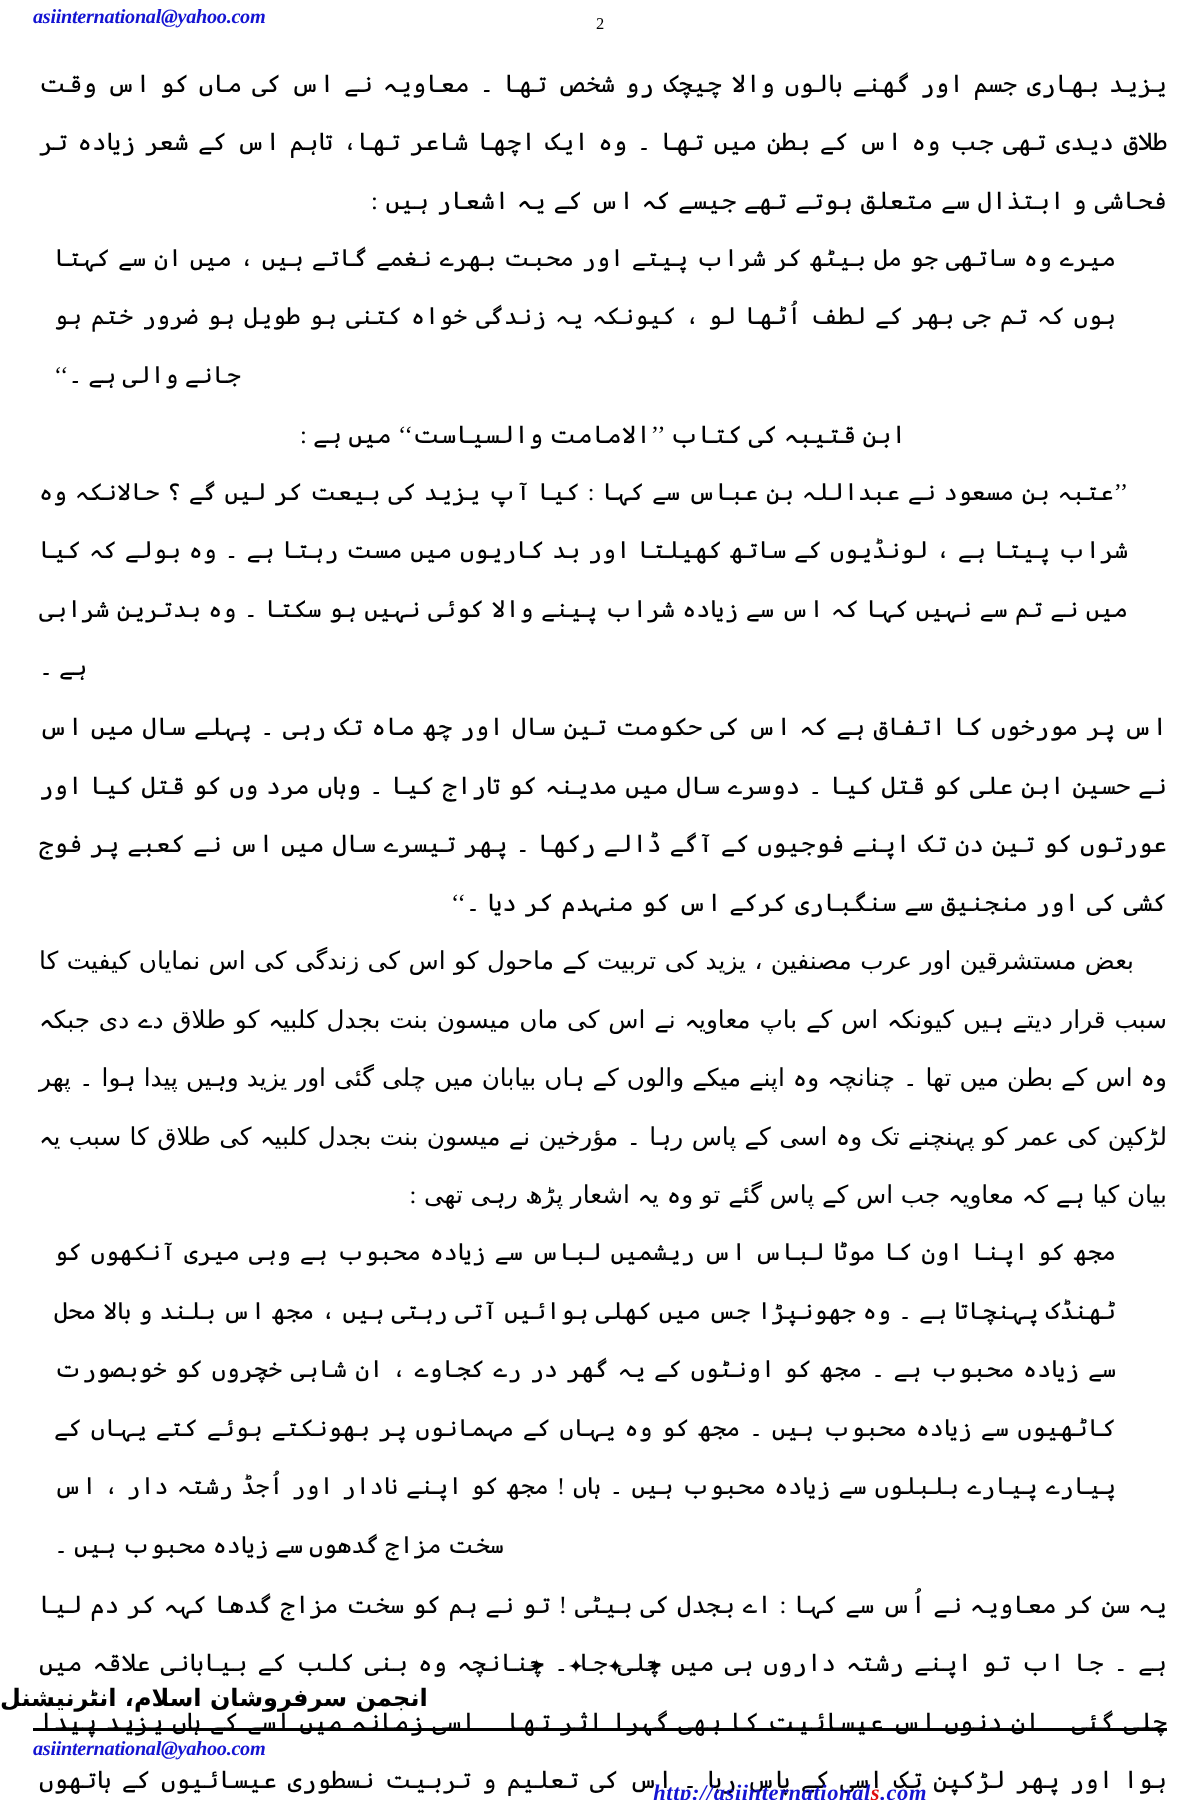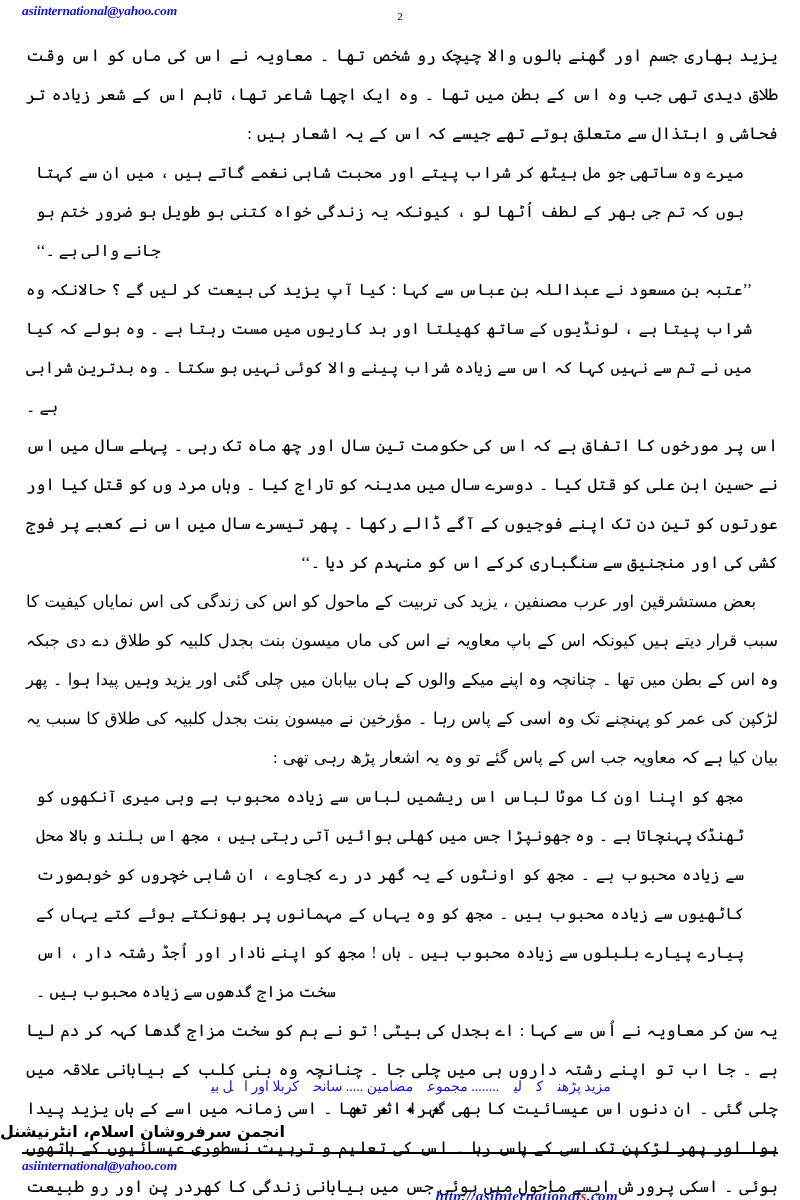--- a/index.html
+++ b/index.html
@@ -196,37 +196,37 @@
 
   <div class="page-header">
     <div class="header-email">asiinternational@yahoo.com</div>
     <div class="header-pageno">2</div>
   </div>
 
   <div class="body-area">
 
     <div class="para right-last">یزید بھاری جسم اور گھنے بالوں والا چیچک رو شخص تھا ۔ معاویہ نے اس کی ماں کو اس وقت طلاق دیدی تھی جب وہ اس کے بطن میں تھا ۔ وہ ایک اچھا شاعر تھا، تاہم اس کے شعر زیادہ تر فحاشی و ابتذال سے متعلق ہوتے تھے  جیسے کہ اس کے یہ اشعار ہیں :</div>
 
-    <div class="verse">میرے وہ ساتھی جو مل بیٹھ کر شراب پیتے اور محبت شاہی نغمے گاتے ہیں ، میں ان سے کہتا ہوں کہ تم جی بھر کے لطف اُٹھا لو ، کیونکہ یہ زندگی خواہ کتنی ہو طویل ہو ضرور ختم ہو جانے والی ہے ۔‘‘</div>
-
-
+    <div class="verse">میرے وہ ساتھی جو مل بیٹھ کر شراب پیتے اور محبت بھرے نغمے گاتے ہیں ، میں ان سے کہتا ہوں کہ تم جی بھر کے لطف اُٹھا لو ، کیونکہ یہ زندگی خواہ کتنی ہو طویل ہو ضرور ختم ہو جانے والی ہے ۔‘‘</div>
+
+
+    <div class="line-std center">ابن قتیبہ کی کتاب  ’’الامامت والسیاست‘‘ میں ہے :</div>
 
     <div class="quote-block">’’عتبہ بن مسعود نے عبداللہ بن عباس سے کہا :  کیا آپ یزید کی بیعت کر لیں گے ؟  حالانکہ وہ شراب پیتا ہے ، لونڈیوں کے ساتھ کھیلتا  اور بد کاریوں میں مست رہتا ہے ۔ وہ بولے کہ کیا میں نے تم سے نہیں کہا کہ اس سے زیادہ شراب پینے والا کوئی نہیں ہو سکتا ۔ وہ بدترین شرابی ہے ۔</div>
 
     <div class="para right-last">اس پر مورخوں کا اتفاق ہے کہ اس کی حکومت تین سال اور چھ ماہ تک رہی ۔ پہلے سال میں اس نے حسین ابن علی کو قتل کیا ۔ دوسرے سال میں مدینہ کو تاراج کیا ۔ وہاں مرد وں کو قتل کیا اور عورتوں کو تین دن تک اپنے فوجیوں کے آگے ڈالے رکھا ۔ پھر تیسرے سال میں اس نے کعبے پر فوج کشی کی اور منجنیق سے سنگباری کرکے اس کو منہدم کر دیا ۔‘‘</div>
 
     <div class="para indent right-last">بعض مستشرقین اور عرب مصنفین ، یزید کی تربیت کے ماحول کو اس کی زندگی کی اس نمایاں کیفیت کا سبب قرار دیتے ہیں کیونکہ اس کے باپ معاویہ نے اس کی ماں میسون بنت بجدل کلبیہ   کو طلاق دے دی جبکہ وہ اس کے بطن میں تھا ۔ چنانچہ وہ اپنے میکے والوں کے ہاں بیابان میں چلی گئی اور یزید وہیں پیدا ہوا ۔ پھر لڑکپن کی عمر کو پہنچنے تک وہ اسی کے پاس رہا ۔ مؤرخین نے میسون بنت بجدل کلبیہ کی طلاق کا سبب یہ بیان کیا ہے کہ معاویہ جب اس کے پاس گئے تو وہ یہ اشعار پڑھ رہی تھی :</div>
 
     <div class="verse">مجھ کو اپنا اون کا موٹا لباس اس ریشمیں لباس سے زیادہ محبوب ہے وہی میری آنکھوں کو ٹھنڈک پہنچاتا ہے ۔ وہ جھونپڑا جس میں کھلی ہوائیں آتی رہتی ہیں ، مجھ اس بلند و بالا محل سے زیادہ محبوب ہے ۔ مجھ کو اونٹوں کے یہ گھر در رے کجاوے ، ان شاہی خچروں کو خوبصورت کاٹھیوں سے زیادہ محبوب ہیں ۔ مجھ کو وہ یہاں کے مہمانوں پر بھونکتے ہوئے کتے یہاں کے پیارے پیارے بلبلوں سے زیادہ محبوب ہیں ۔ ہاں ! مجھ کو اپنے نادار اور اُجڈ رشتہ دار ، اس سخت مزاج گدھوں سے زیادہ محبوب ہیں ۔</div>
 
     <div class="para right-last">یہ سن کر معاویہ نے اُس سے کہا : اے بجدل کی بیٹی ! تو نے ہم کو سخت مزاج گدھا کہہ کر دم لیا ہے ۔ جا اب تو اپنے رشتہ داروں ہی میں چلی جا ۔ چنانچہ وہ بنی کلب کے بیابانی علاقہ میں چلی گئی ۔ ان دنوں اس عیسائیت کا بھی گہرا اثر تھا ۔ اسی زمانہ میں اسے کے ہاں یزید پیدا ہوا اور پھر لڑکپن تک اسی کے پاس رہا ۔ اس کی تعلیم و تربیت نسطوری عیسائیوں کے ہاتھوں ہوئی ۔ اسکی پرورش ایسے ماحول میں ہوئی جس میں بیابانی زندگی کا کھردر پن اور رو طبیعت کی تختی شامل تھی ۔ یزید زیادہ تر عیسائیوں ہی کو اپنے قریب اور خاص معاملات میں شریک رکھتا تھا اور اپنے بیٹے کی تعلیم و تربیت بھی ایک عیسائی ہی کے سپرد کی ۔‘‘</div>
 
   </div>
 
-  <div class="promo-line">مزید پڑھنے کے لیے ........ مجموعہ مضامین .....  سانحہ کربلا اور اہل بیتؓ</div>
 
   <div class="star-row">
     <span>✦</span>
     <span>✦</span>
     <span>✦</span>
     <span>✦</span>
   </div>
 
   <div class="org-name">انجمن سرفروشان اسلام، انٹرنیشنل</div>
 

